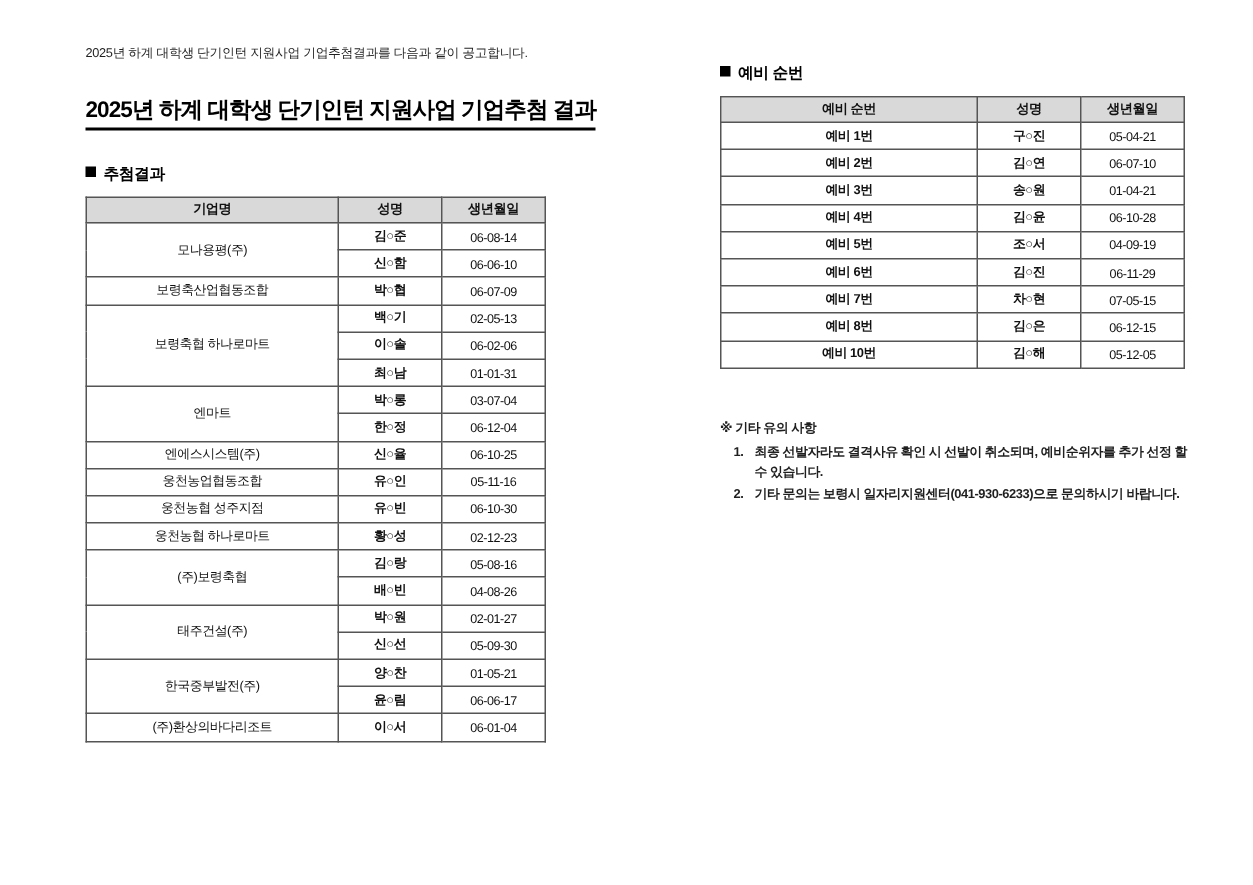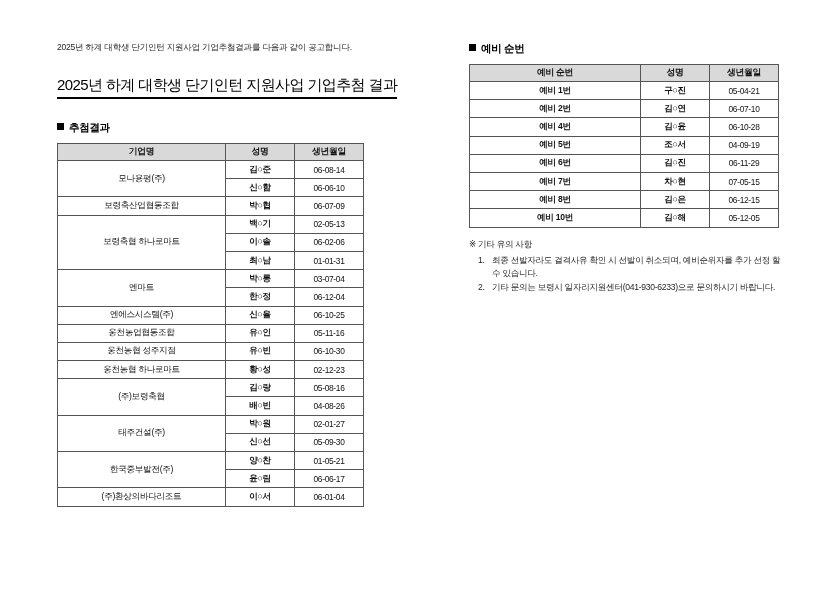--- a/index.html
+++ b/index.html
@@ -19,35 +19,35 @@
   .page {
     position: absolute;
     inset: 0;
     background: #ffffff;
   }
 
   
   .col-left {
     position: absolute;
     left: 57px;
-    top: 42px;
+    top: 30px;
     width: 310px;
   }
 
   .notice-line {
     font-size: 8.5px;
     letter-spacing: -0.2px;
     color: #1f1f1f;
     white-space: nowrap;
     margin-bottom: 22px;
   }
 
   .doc-title {
     font-size: 15px;
-    font-weight: normal;
+    font-weight: bold;
     letter-spacing: -0.6px;
     color: #000000;
     white-space: nowrap;
     border-bottom: 2px solid #000000;
     display: inline-block;
     padding-bottom: 2px;
     margin-bottom: 22px;
   }
 
   .section-head {
@@ -112,31 +112,32 @@
 
   
   .t-res { width: 309px; }
   .t-res col.c-idx  { width: 171px; }
   .t-res col.c-name { width: 69px; }
   .t-res col.c-date { width: 69px; }
 
   
   .col-right {
     position: absolute;
-    left: 469px;
+    left: 480px;
     top: 42px;
     width: 320px;
   }
 
   .notes {
-    margin-top: 10px;
+    margin-top: 33px;
     font-size: 8.6px;
     letter-spacing: -0.3px;
     color: #1f1f1f;
     line-height: 1.55;
+    font-weight: bold;
   }
   .notes-title {
     margin-bottom: 3px;
     white-space: nowrap;
   }
   .note-item {
     display: flex;
     margin-left: 9px;
     margin-bottom: 1px;
   }
@@ -294,20 +295,25 @@
             <td class="idx-cell">예비 1번</td>
             <td class="name-cell">구○진</td>
             <td class="date-cell">05-04-21</td>
           </tr>
           <tr>
             <td class="idx-cell">예비 2번</td>
             <td class="name-cell">김○연</td>
             <td class="date-cell">06-07-10</td>
           </tr>
           <tr>
+            <td class="idx-cell">예비 3번</td>
+            <td class="name-cell">송○원</td>
+            <td class="date-cell">01-04-21</td>
+          </tr>
+          <tr>
             <td class="idx-cell">예비 4번</td>
             <td class="name-cell">김○윤</td>
             <td class="date-cell">06-10-28</td>
           </tr>
           <tr>
             <td class="idx-cell">예비 5번</td>
             <td class="name-cell">조○서</td>
             <td class="date-cell">04-09-19</td>
           </tr>
           <tr>

